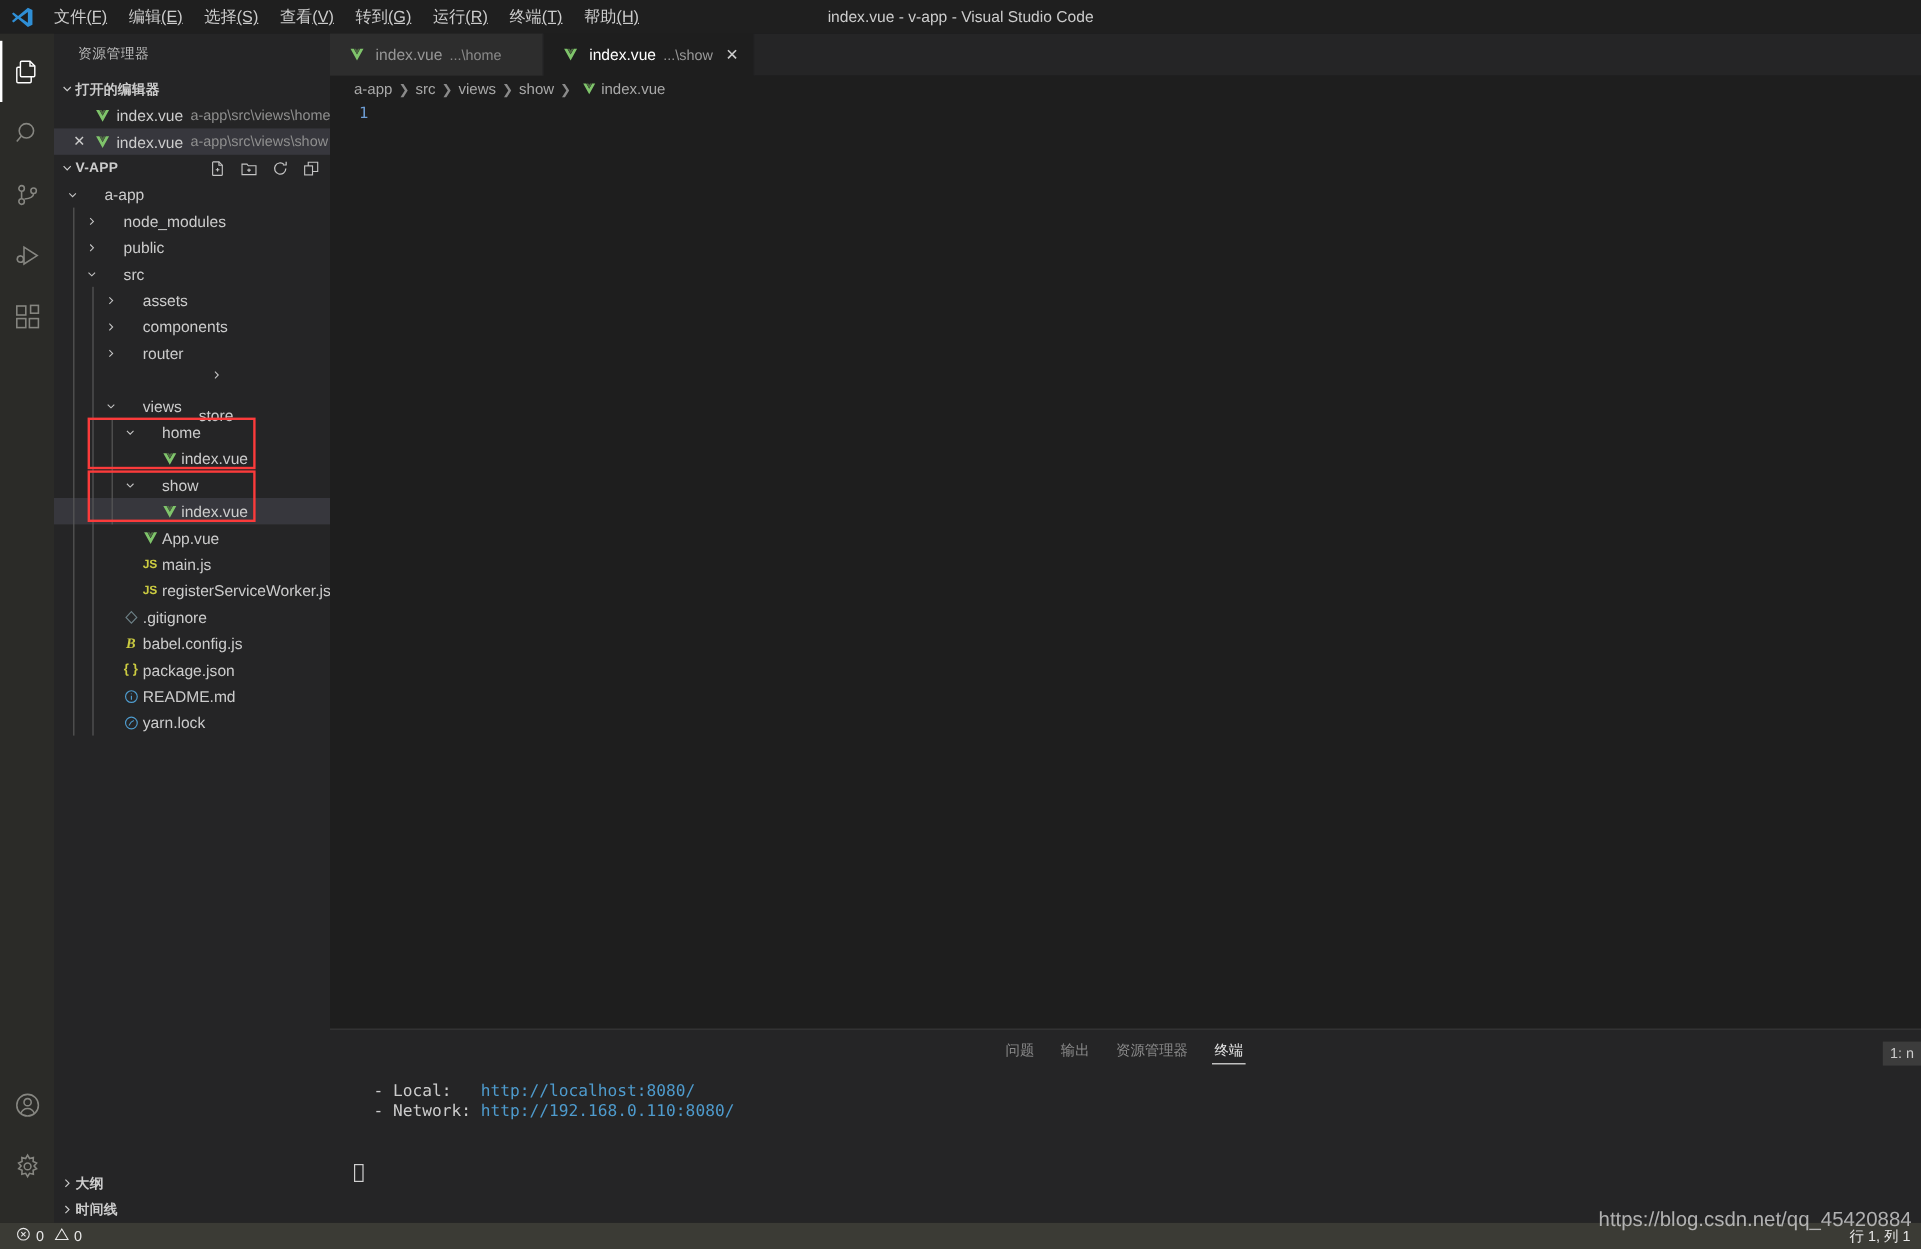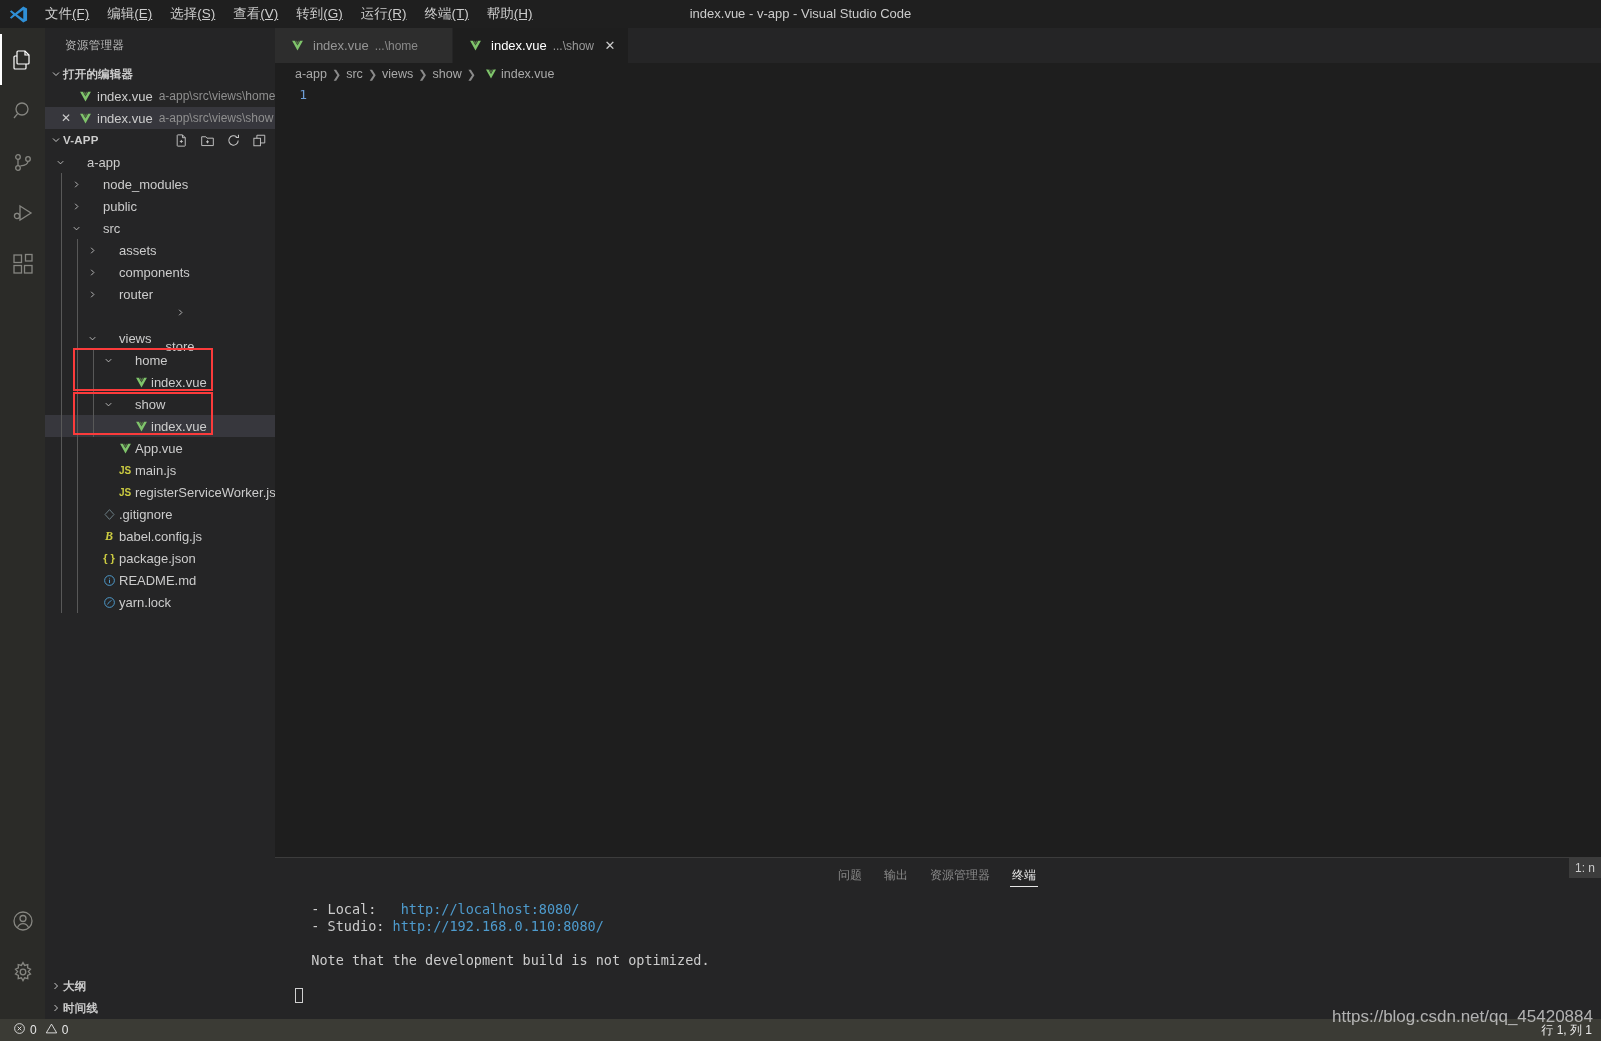--- a/index.html
+++ b/index.html
@@ -139,21 +139,21 @@
   .panel-tabs { height:35px; flex:0 0 35px; display:flex; align-items:center; padding-left:16px; position:relative;justify-content:center; }
   .ptab {
     font-size:12px; color:#8a8a8a; margin-right:18px; cursor:pointer; height:35px;
     display:flex; align-items:center; position:relative; padding:0 2px;
   }
   .ptab.active { color:#e7e7e7; }
   .ptab.active::after {
     content:""; position:absolute; left:0; right:0; bottom:6px; height:1px; background:#e7e7e7;
   }
   .term-select {
-    position:absolute; right:0; top:0; background:#3c3c3c; color:#cccccc;
+    position:absolute; right:0; top:10px; background:#3c3c3c; color:#cccccc;
     font-size:12px; padding:3px 6px; white-space:nowrap; overflow:hidden; max-width:40px;
   }
   .terminal {
     flex:1 1 auto; padding:8px 0 0 20px; font-family:"DejaVu Sans Mono", monospace;
     font-size:13.5px; line-height:17px; color:#cccccc; overflow:hidden; position:relative;
   }
   .tline { white-space:pre; }
   .t-url { color:#4e9bcd; }
   .t-cyan { color:#29b8db; }
   .cursor-block {
@@ -606,23 +606,22 @@
       <div class="panel">
         <div class="panel-tabs">
           <div class="ptab">问题</div>
           <div class="ptab">输出</div>
           <div class="ptab">资源管理器</div>
           <div class="ptab active">终端</div>
           <div class="term-select">1: n</div>
         </div>
         <div class="terminal" id="terminal-host">
             <div class="tline"><span>  - Local:   </span><span class="t-url">http://localhost:8080/</span></div>
-            <div class="tline"><span>  - Studio: </span><span class="t-url">http://192.168.0.110:8080/</span></div>
+            <div class="tline"><span>  - Network: </span><span class="t-url">http://192.168.0.110:8080/</span></div>
             <div class="tline">&nbsp;</div>
-            <div class="tline"><span>  Note that the development build is not optimized.</span></div>
             <div class="tline">&nbsp;</div>
             <div class="tline"><span class="cursor-block"></span></div>
           </div>
       </div>
     </div>
   </div>
 
   <div class="statusbar">
     <div class="sb-left">
       <div class="sb-item">

